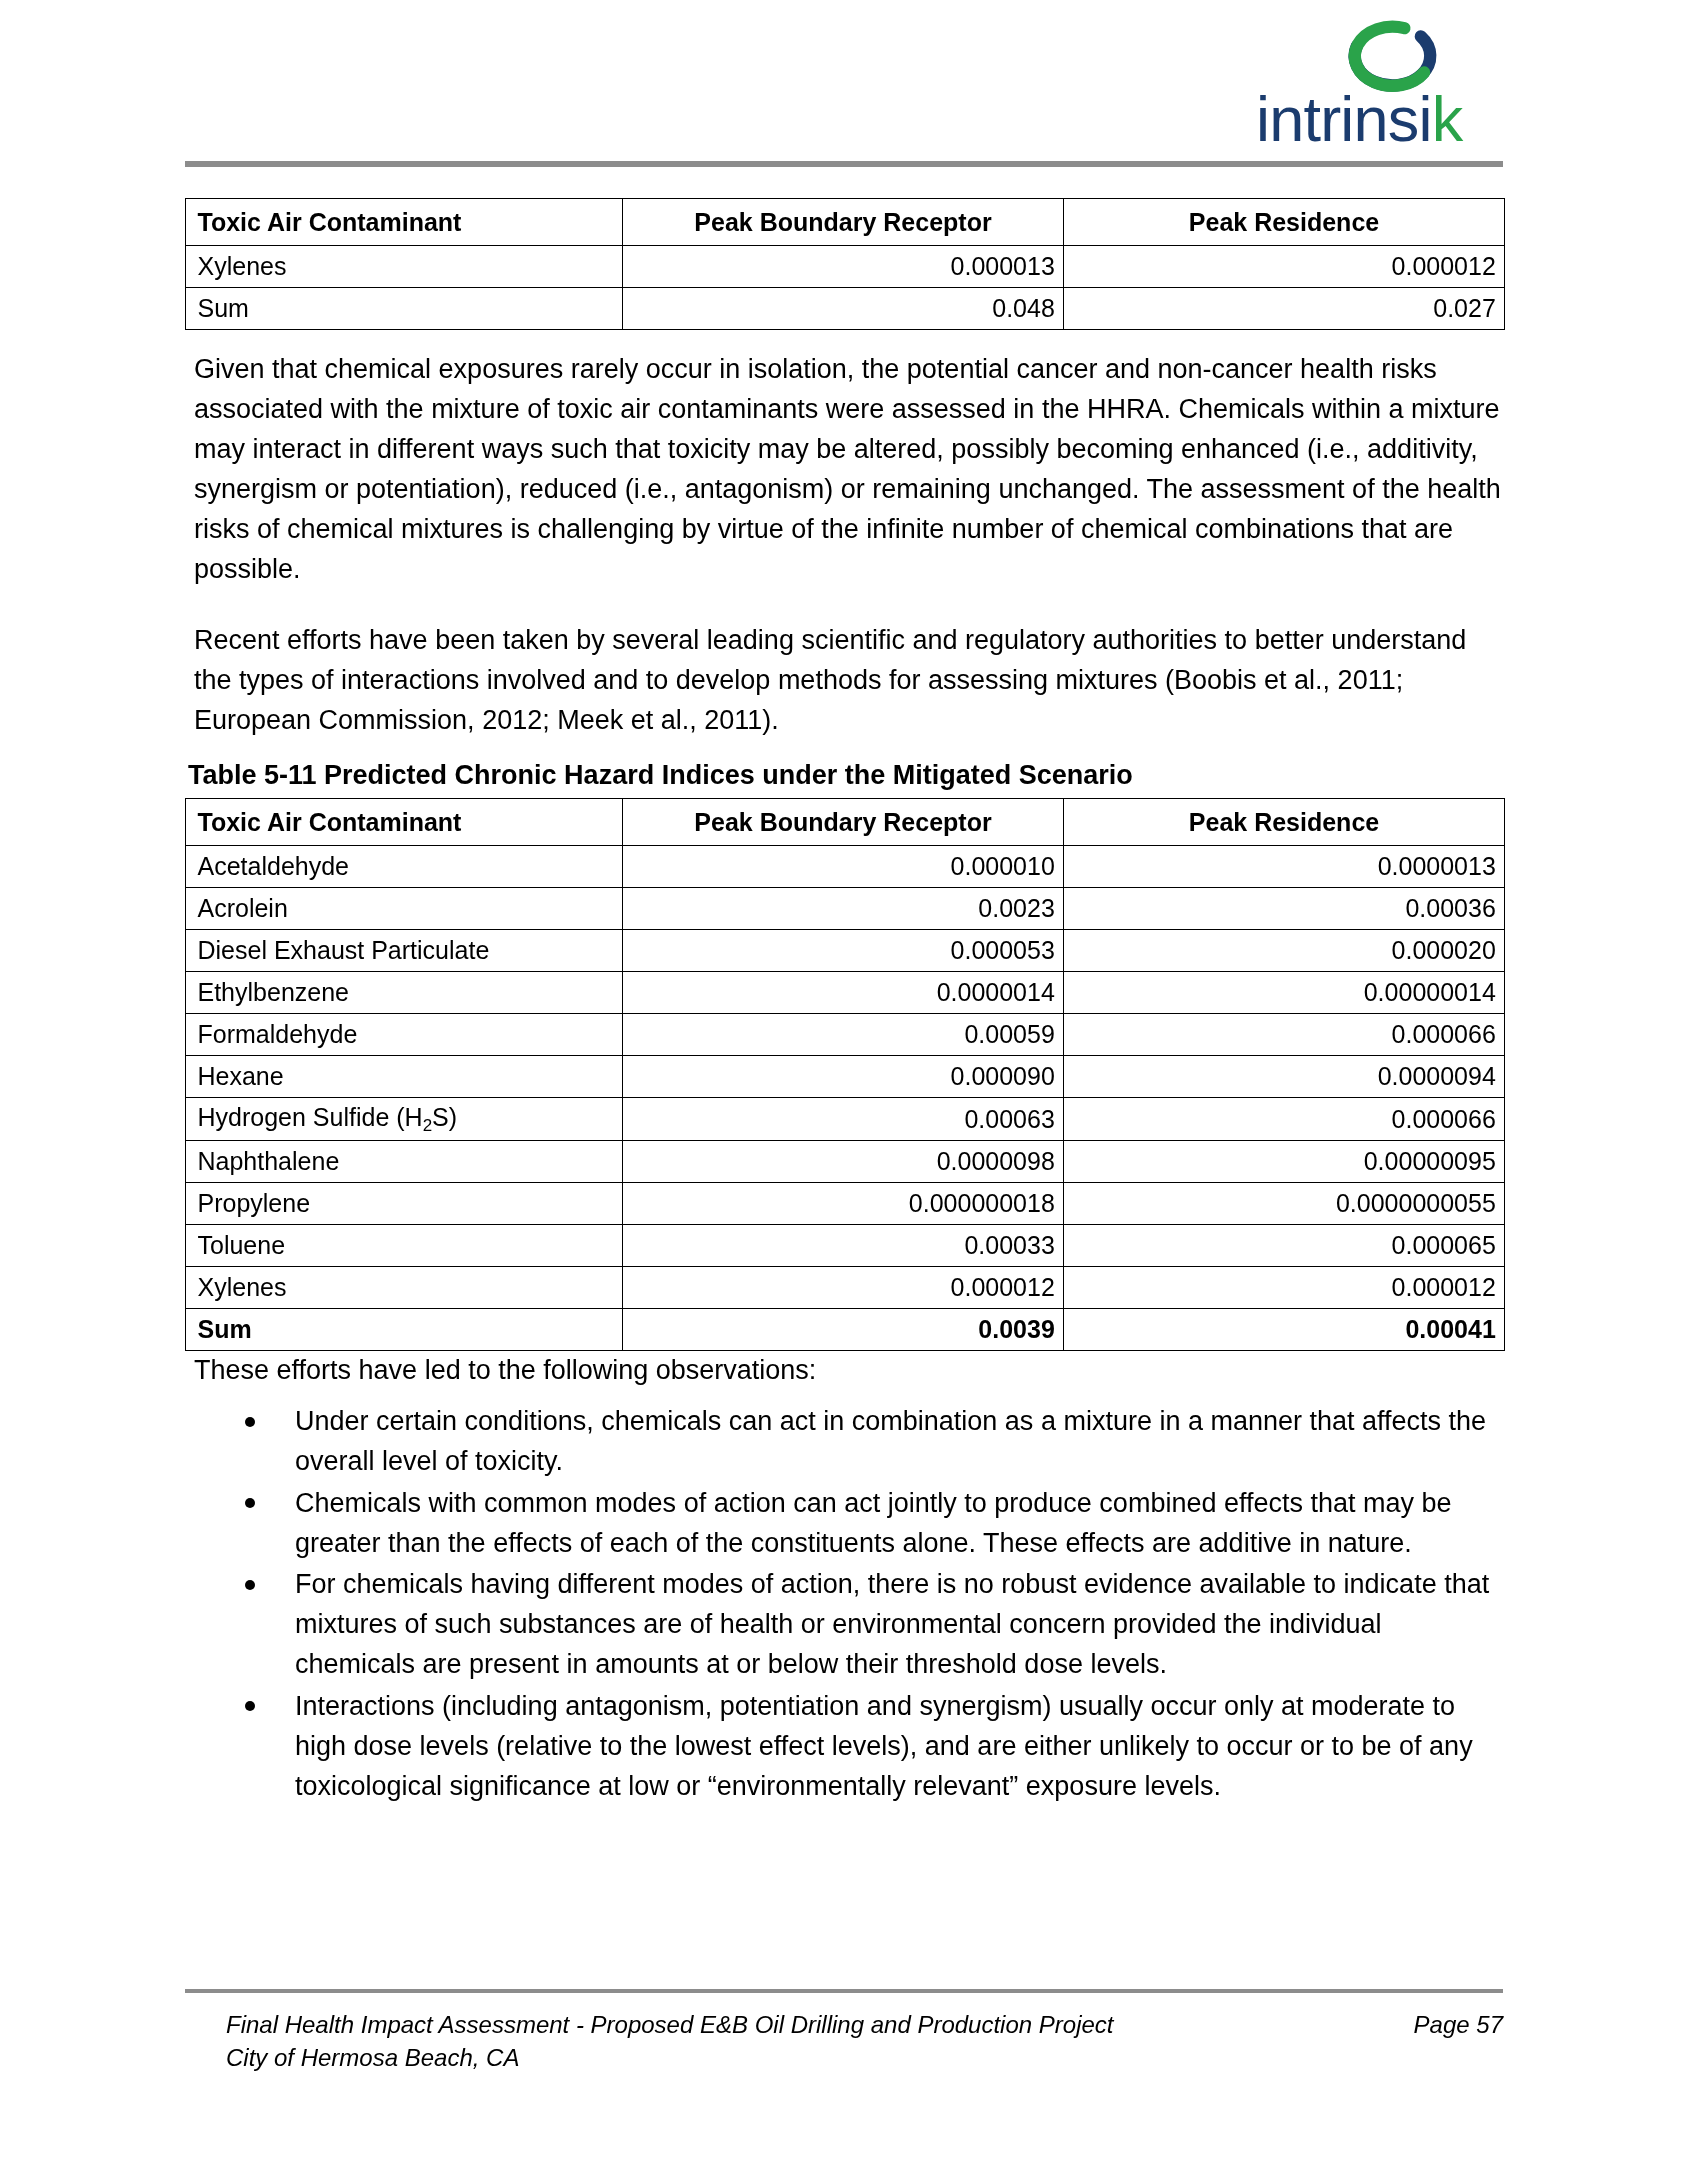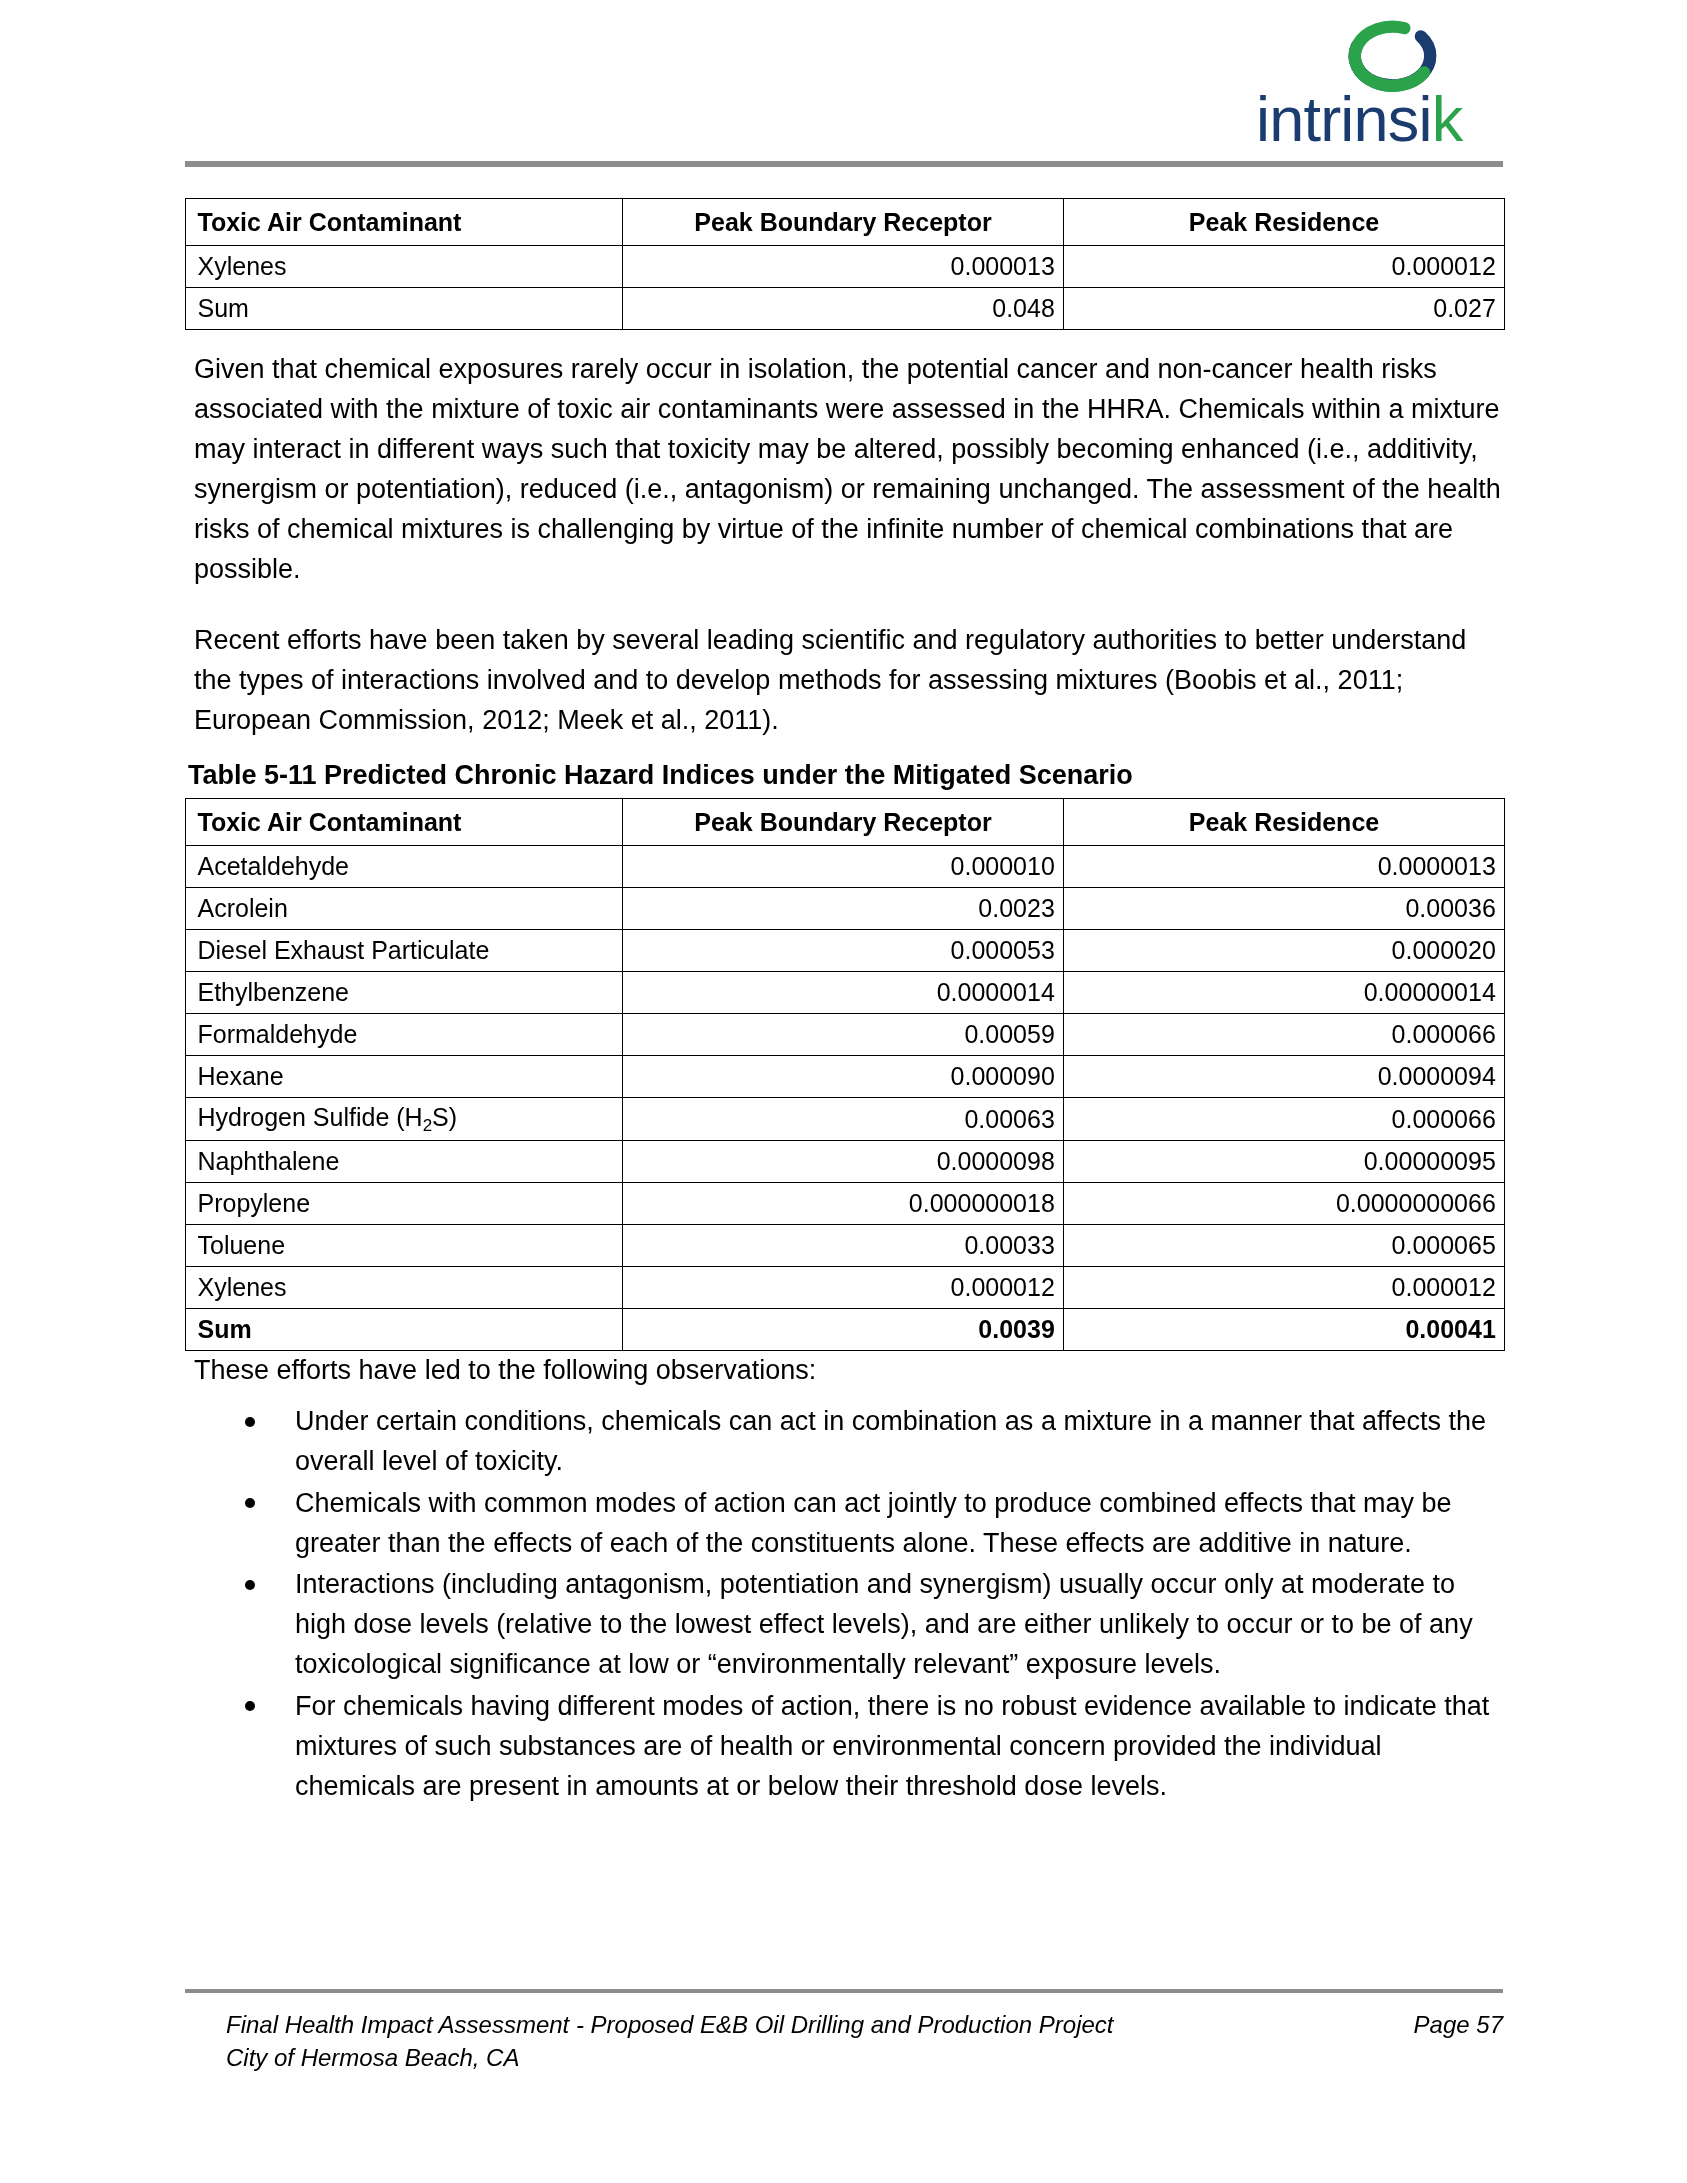--- a/index.html
+++ b/index.html
@@ -275,21 +275,21 @@
           <td class="num">0.000066</td>
         </tr>
         <tr>
           <td class="col-name">Naphthalene</td>
           <td class="num">0.0000098</td>
           <td class="num">0.00000095</td>
         </tr>
         <tr>
           <td class="col-name">Propylene</td>
           <td class="num">0.000000018</td>
-          <td class="num">0.0000000066</td>
+          <td class="num">0.0000000055</td>
         </tr>
         <tr>
           <td class="col-name">Toluene</td>
           <td class="num">0.00033</td>
           <td class="num">0.000065</td>
         </tr>
         <tr>
           <td class="col-name">Xylenes</td>
           <td class="num">0.000012</td>
           <td class="num">0.000012</td>
@@ -300,22 +300,22 @@
           <td class="num">0.00041</td>
         </tr>
       </tbody>
   </table>
 
   <div class="para" id="para-3">These efforts have led to the following observations:</div>
 
   <ul class="bullets">
       <li><span class="bullet-dot"></span><span>Under certain conditions, chemicals can act in combination as a mixture in a manner that affects the overall level of toxicity.</span></li>
       <li><span class="bullet-dot"></span><span>Chemicals with common modes of action can act jointly to produce combined effects that may be greater than the effects of each of the constituents alone. These effects are additive in nature.</span></li>
+      <li><span class="bullet-dot"></span><span>For chemicals having different modes of action, there is no robust evidence available to indicate that mixtures of such substances are of health or environmental concern provided the individual chemicals are present in amounts at or below their threshold dose levels.</span></li>
       <li><span class="bullet-dot"></span><span>Interactions (including antagonism, potentiation and synergism) usually occur only at moderate to high dose levels (relative to the lowest effect levels), and are either unlikely to occur or to be of any toxicological significance at low or “environmentally relevant” exposure levels.</span></li>
-      <li><span class="bullet-dot"></span><span>For chemicals having different modes of action, there is no robust evidence available to indicate that mixtures of such substances are of health or environmental concern provided the individual chemicals are present in amounts at or below their threshold dose levels.</span></li>
     </ul>
 
   <div class="footer-rule"></div>
 
   <div class="footer-left">
     <div>Final Health Impact Assessment - Proposed E&amp;B Oil Drilling and Production Project</div>
     <div>City of Hermosa Beach, CA</div>
   </div>
   <div class="footer-right">
     <div>Page 57</div>

